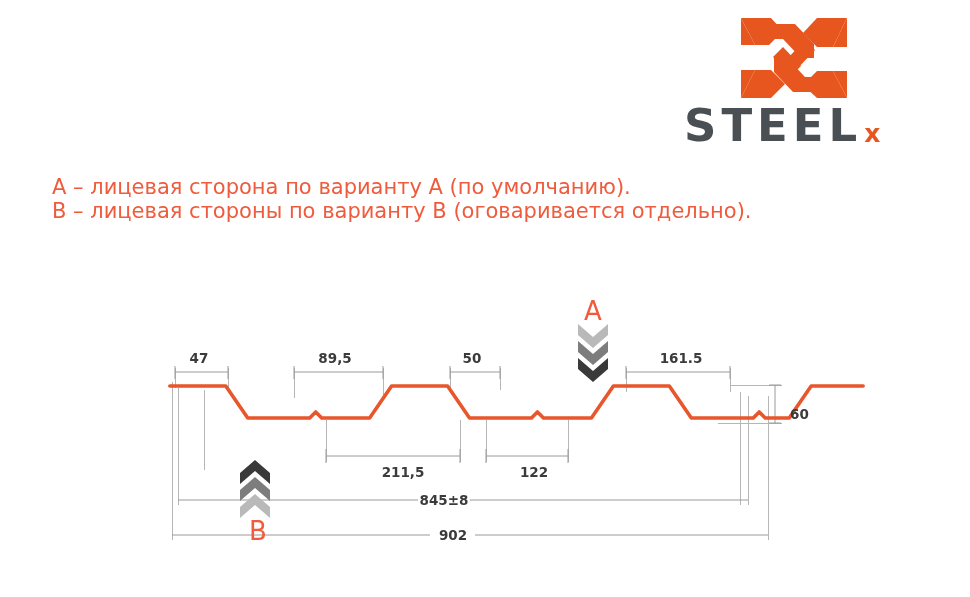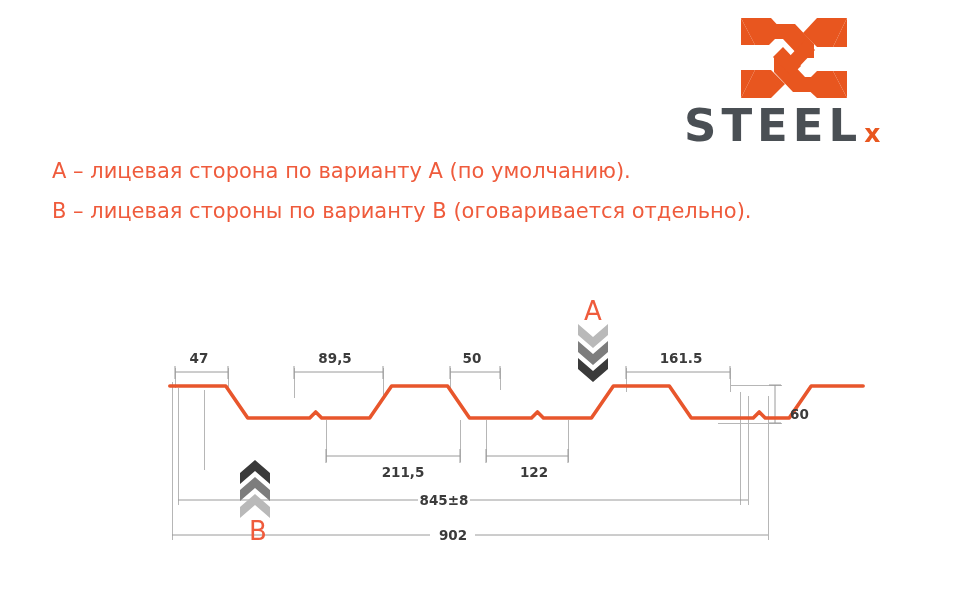--- a/index.html
+++ b/index.html
@@ -64,21 +64,21 @@
   .legend-line {
     position: absolute;
     left: 52px;
     color: #ef5b3c;
     font-family: "DejaVu Sans", sans-serif;
     font-size: 21px;
     font-weight: 400;
     white-space: nowrap;
     letter-spacing: 0px;
   }
-  #legend-line-a { top: 159px; }
+  #legend-line-a { top: 175px; }
   #legend-line-b { top: 199px; }
 
   
   #profile-drawing {
     position: absolute;
     left: 0;
     top: 0;
     width: 970px;
     height: 597px;
   }

